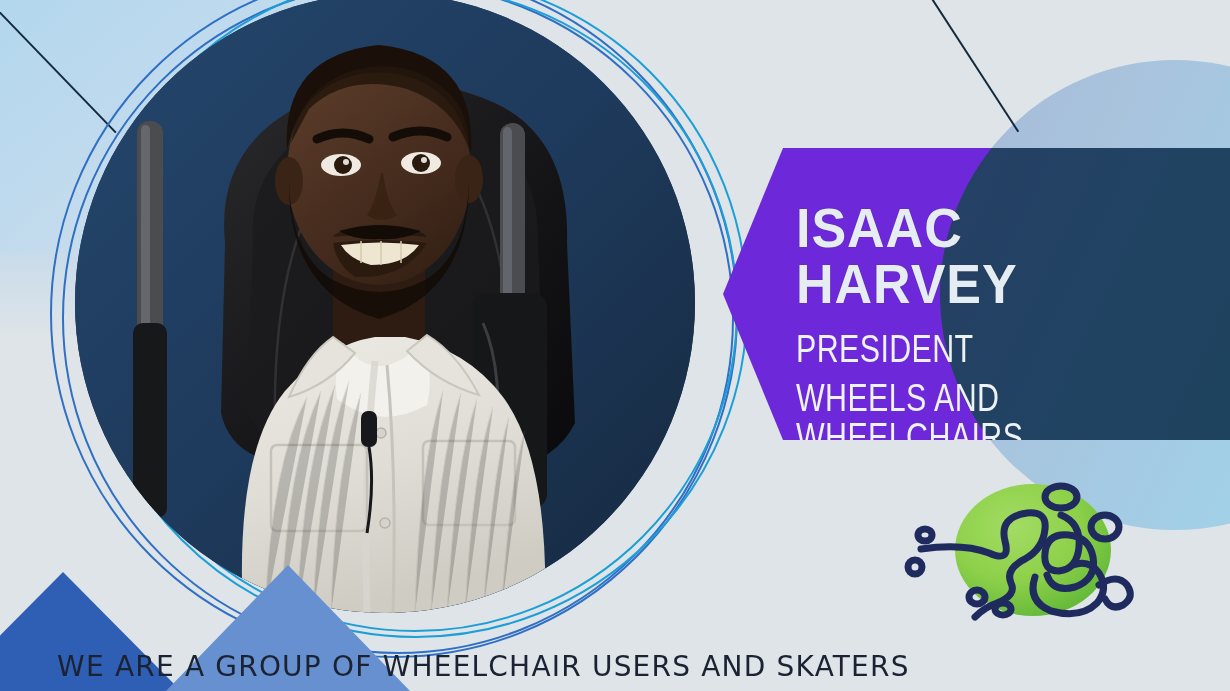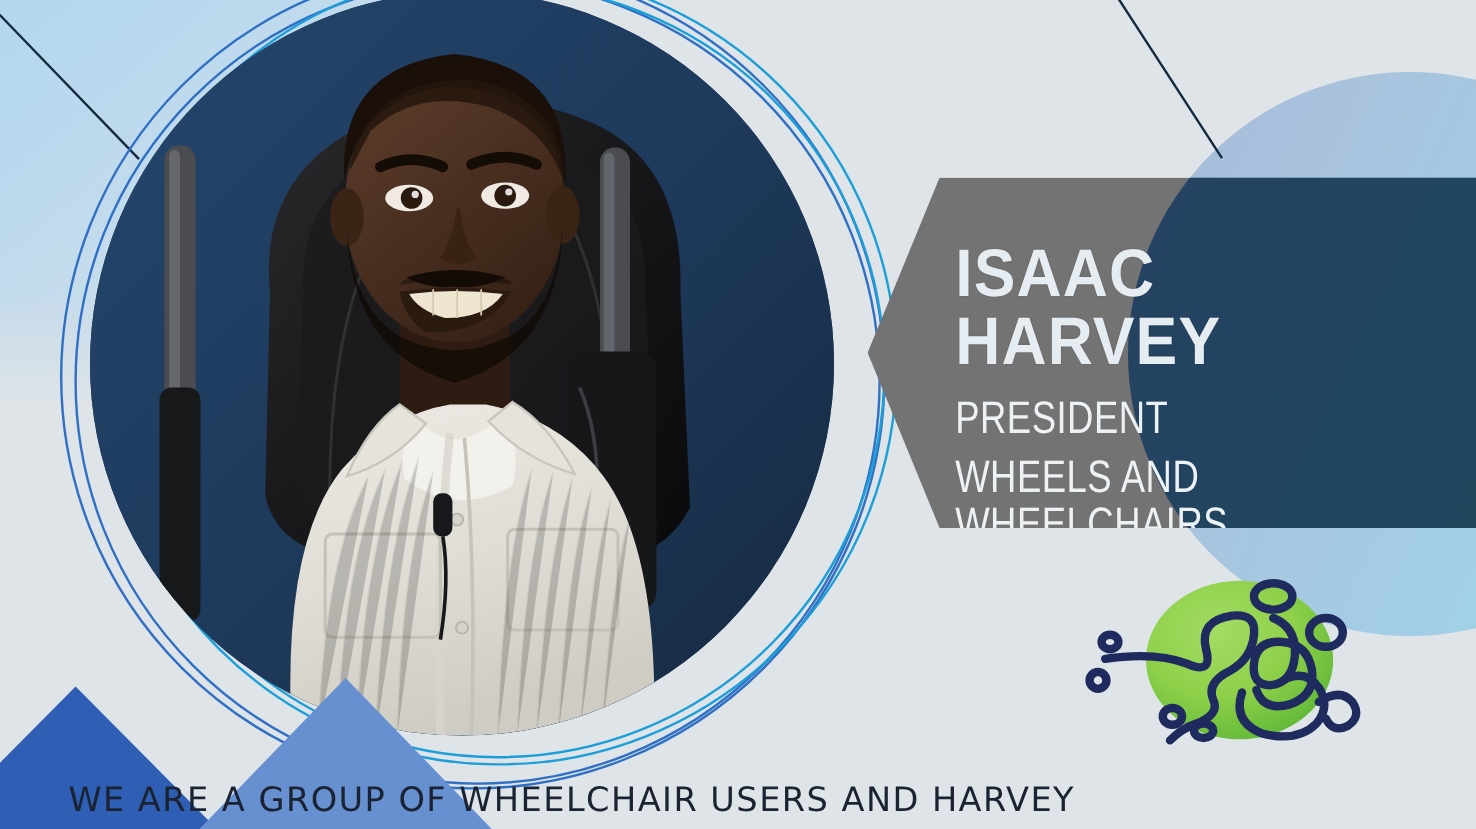--- a/index.html
+++ b/index.html
@@ -42,21 +42,21 @@
   
   #photo-wrap{
     position:absolute;left:75px;top:-7px;width:620px;height:620px;border-radius:50%;
     overflow:hidden;background:#1e3a5c;
   }
   #photo-wrap svg{display:block;}
 
   
   #banner{
     position:absolute;left:723px;top:148px;width:507px;height:292px;
-    background:#737373;
+    background:#6d28d9;
     clip-path:polygon(60px 0, 507px 0, 507px 292px, 60px 292px, 0 146px);
   }
   
   #banner-circle{
     position:absolute;left:217px;top:-88px;width:470px;height:470px;border-radius:50%;
     background:linear-gradient(115deg,rgba(36,64,98,.97) 0%,rgba(30,68,94,.97) 45%,rgba(24,68,84,.97) 100%);
   }
   #banner-text{position:absolute;left:73px;top:52px;}
   #name{
     font-family:"Liberation Sans Narrow","Liberation Sans",sans-serif;
@@ -254,15 +254,15 @@
         <ellipse cx="22" cy="100" rx="7" ry="7"></ellipse>
         <ellipse cx="84" cy="130" rx="8" ry="7"></ellipse>
         <ellipse cx="110" cy="142" rx="8" ry="6"></ellipse>
       </g>
     </svg>
   </div>
 
   <div id="tri-dark"></div>
   <div id="tri-light"></div>
 
-  <div id="caption">WE ARE A GROUP OF WHEELCHAIR USERS AND HARVEY</div>
+  <div id="caption">WE ARE A GROUP OF WHEELCHAIR USERS AND SKATERS</div>
 
 </div>
 
 </body></html>

